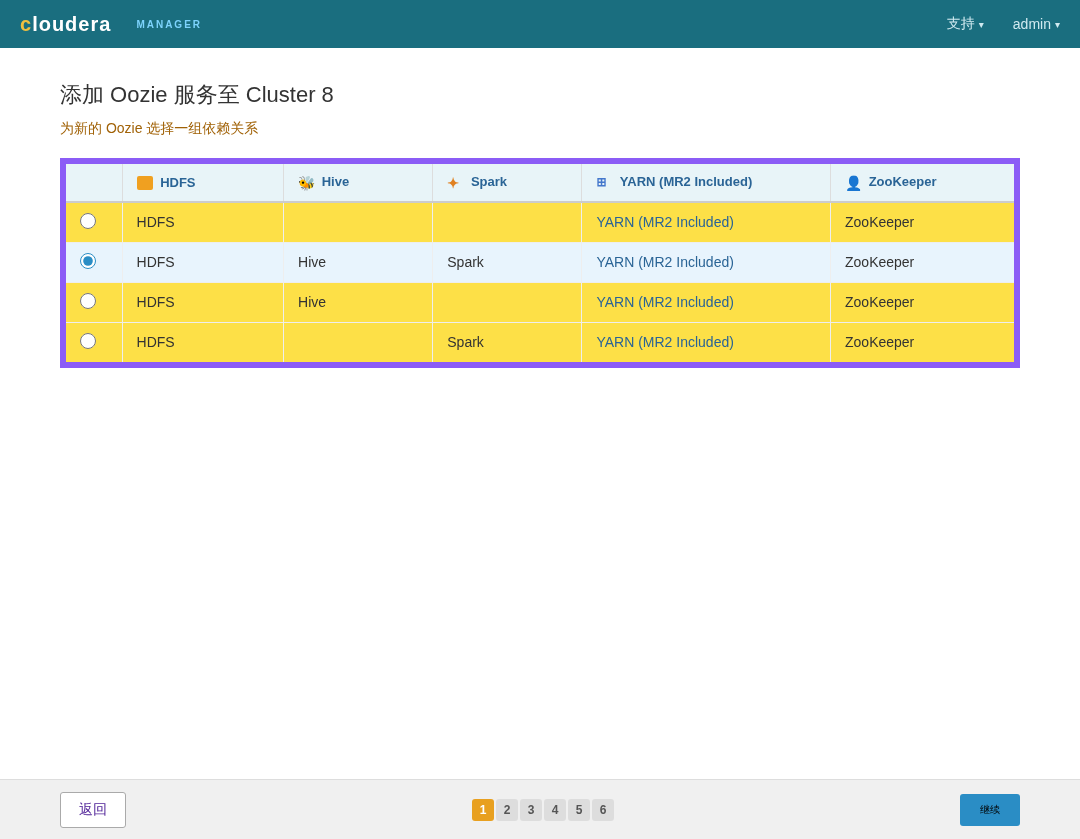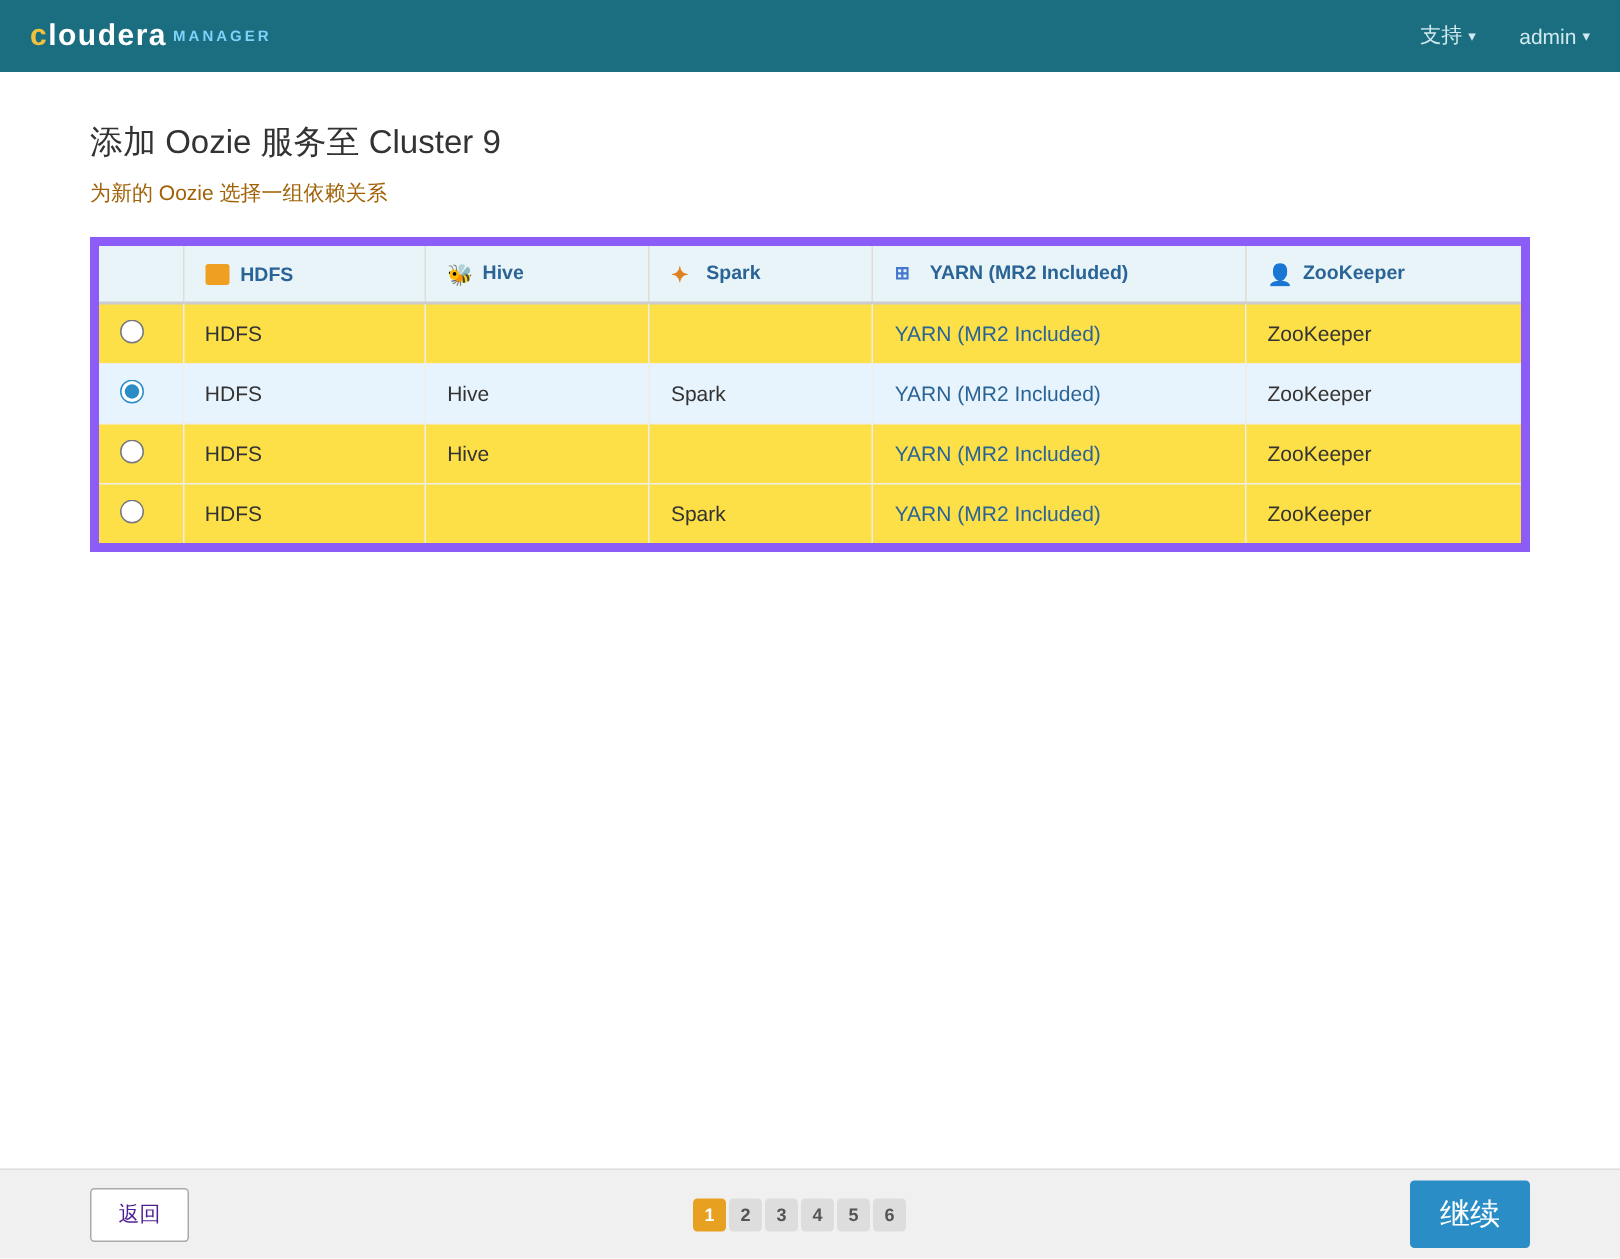--- a/index.html
+++ b/index.html
@@ -10,21 +10,21 @@
       background: #1a6e7f;
       height: 48px;
       display: flex;
       align-items: center;
       padding: 0 20px;
       justify-content: space-between;
     }
     .header-logo {
       display: flex;
       align-items: center;
-      gap: 4px;
+      gap: 25px;
     }
     .logo-cloudera {
       color: white;
       font-size: 20px;
       font-weight: bold;
       letter-spacing: 1px;
     }
     .logo-cloudera span {
       color: #f0c040;
     }
@@ -197,24 +197,24 @@
       background: #e8a020;
       color: white;
     }
     .page-btn-inactive {
       background: #ddd;
       color: #555;
     }
 
     .btn-continue {
       background: #2a8dc5;
-      color: #ffffff;
+      color: #000000;
       border: none;
       padding: 9px 20px;
-      font-size: 20px;
+      font-size: 10px;
       border-radius: 3px;
       cursor: pointer;
     }
   </style>
 </head>
 <body>
 
 <header class="header">
   <div class="header-logo">
     <span class="logo-cloudera">
@@ -228,21 +228,21 @@
       <span class="dropdown-arrow">▾</span>
     </a>
     <a href="#">
       <span>admin</span>
       <span class="dropdown-arrow">▾</span>
     </a>
   </div>
 </header>
 
 <main class="main">
-  <h1 class="page-title">添加 Oozie 服务至 Cluster 9</h1>
+  <h1 class="page-title">添加 Oozie 服务至 Cluster 8</h1>
   <p class="page-subtitle">为新的 Oozie 选择一组依赖关系</p>
 
   <table class="dependency-table">
     <thead>
       <tr>
         <th class="radio-cell"></th>
         <th class="col-hdfs">
           <span class="icon-hdfs"></span>
           <span>HDFS</span>
         </th>

